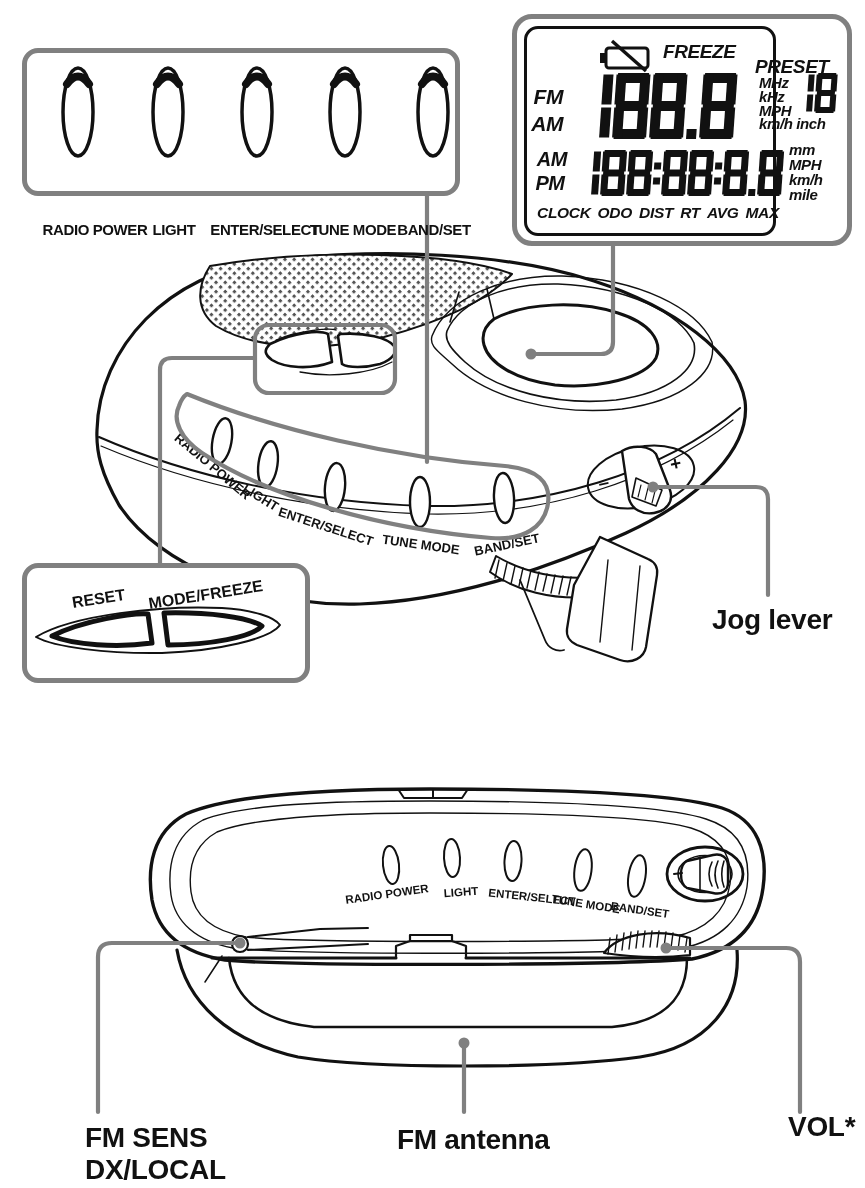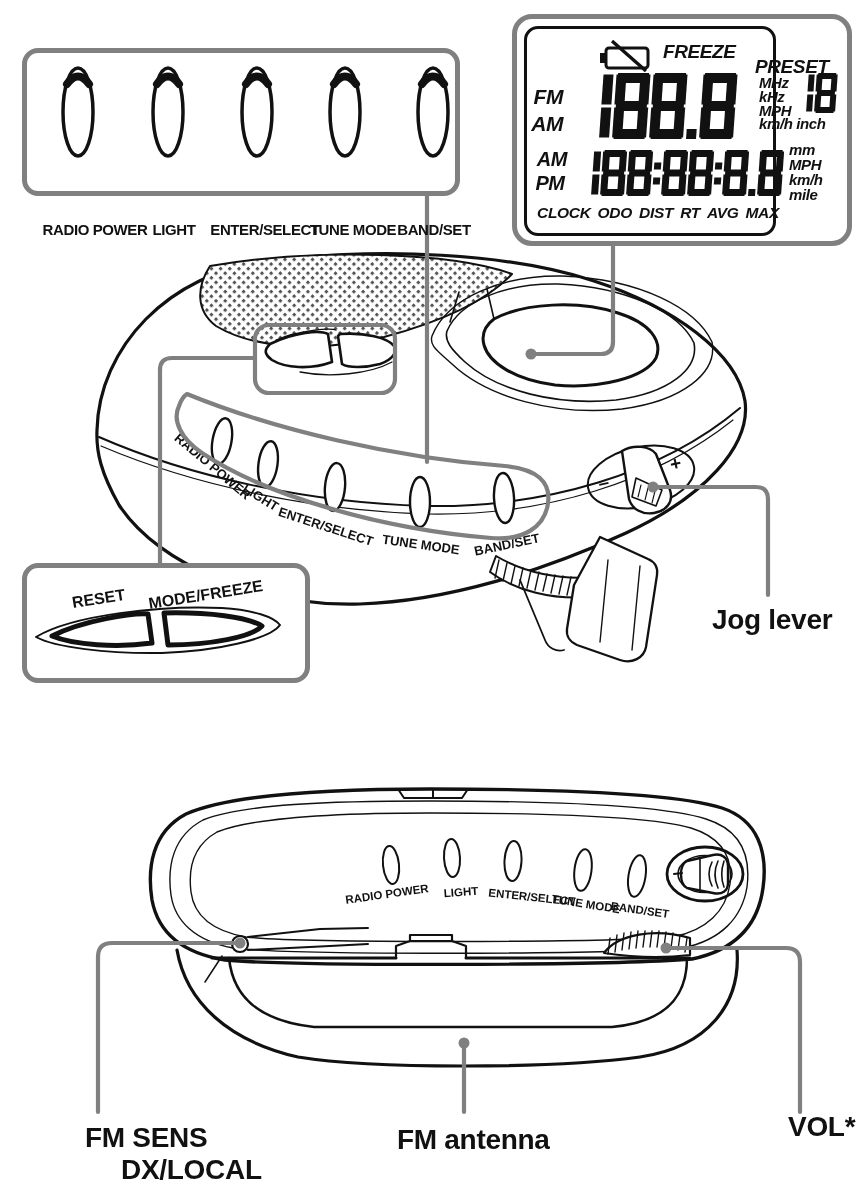--- a/index.html
+++ b/index.html
@@ -328,17 +328,17 @@
       <path stroke-width="2" d="M 14 74 C 50 52 140 42 200 45 C 232 47 252 54 258 62 C 248 76 196 88 140 90 C 85 91 32 84 14 74 Z"></path>
       <path stroke-width="5" d="M 30 73 C 62 57 110 50 126 51 L 130 80 C 95 85 52 82 30 73 Z"></path>
       <path stroke-width="5" d="M 142 50 C 186 49 226 54 240 63 C 230 74 188 82 146 82 L 142 50 Z"></path>
     </g>
   </svg>
   <div class="lbl" style="left:72px;top:590px;font-size:16px;transform:rotate(-9deg);">RESET</div>
   <div class="lbl" style="left:148px;top:586px;font-size:16px;transform:rotate(-9deg);">MODE/FREEZE</div>
 
   <div class="lbl big-label" style="left:712px;top:604px;">Jog lever</div>
   <div class="lbl big-label" style="left:85px;top:1122px;">FM SENS</div>
-  <div class="lbl big-label" style="left:85px;top:1154px;margin-left:36px;">DX/LOCAL</div>
+  <div class="lbl big-label" style="left:85px;top:1154px;">DX/LOCAL</div>
   <div class="lbl big-label" style="left:397px;top:1124px;">FM antenna</div>
   <div class="lbl big-label" style="left:788px;top:1111px;">VOL*</div>
 
 </div>
 
 </body></html>

